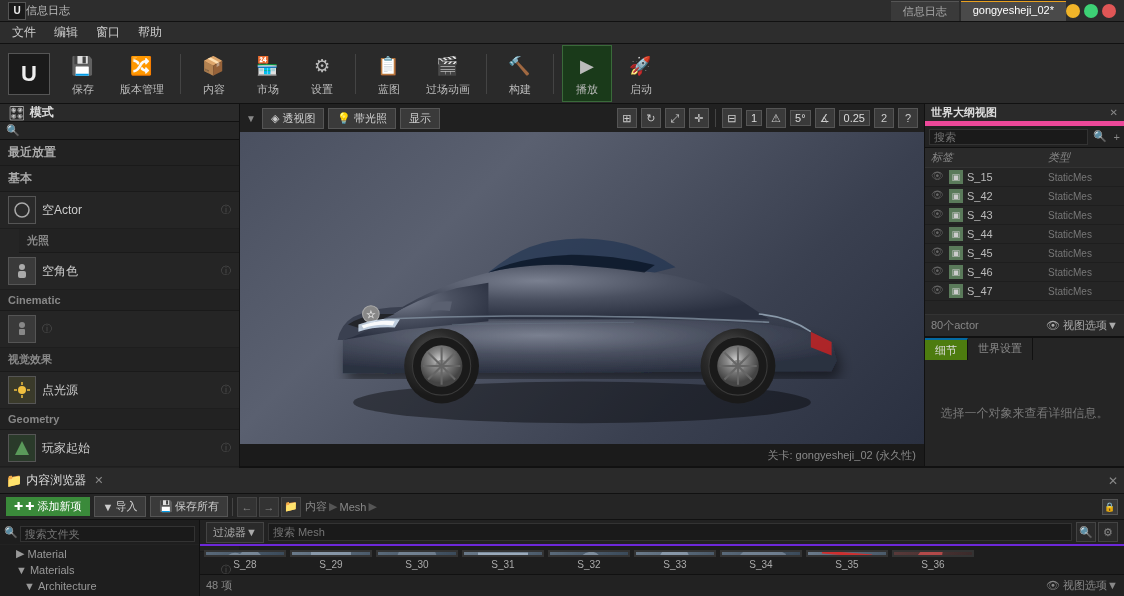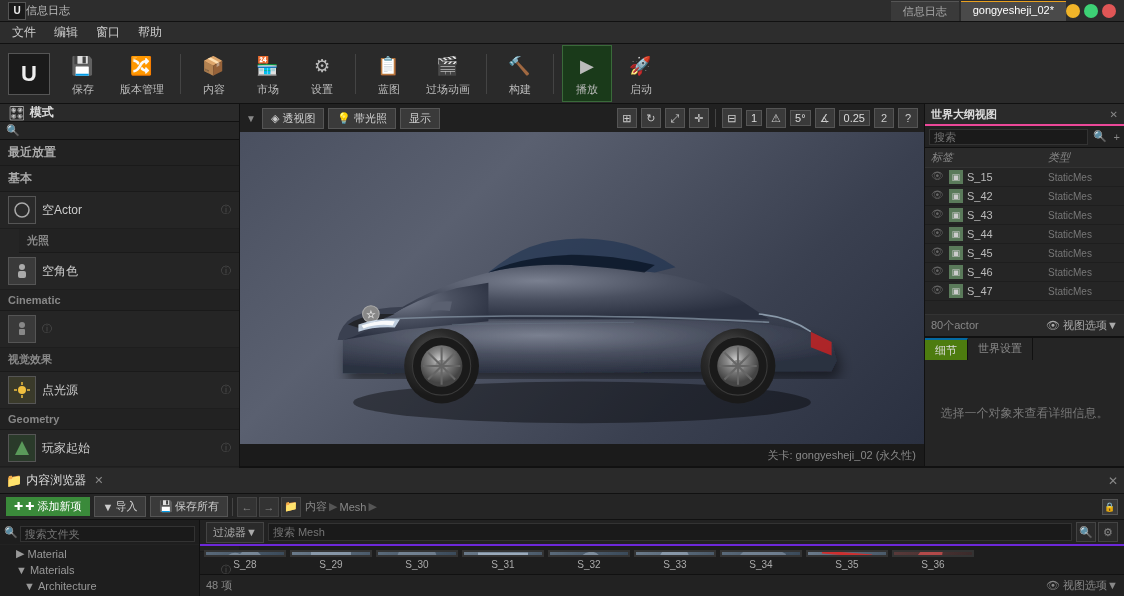--- a/index.html
+++ b/index.html
@@ -55,21 +55,21 @@
 
     #car-viewport { position: absolute; top: 28px; left: 0; right: 0; bottom: 22px; background: linear-gradient(135deg, #4a5060 0%, #5a6070 30%, #3a4050 70%, #2a3040 100%); display: flex; align-items: center; justify-content: center; }
     
     
     #car-svg { width: 100%; height: 100%; }
 
     #viewport-status { position: absolute; bottom: 0; left: 0; right: 0; height: 22px; background: rgba(20,20,20,0.8); display: flex; align-items: center; justify-content: flex-end; padding: 0 8px; font-size: 11px; color: #888; }
 
     
     #right-panel { width: 200px; background: #252525; border-left: 1px solid #111; display: flex; flex-direction: column; }
-    #right-panel-top { height: 22px; background: #2a2a2a; display: flex; align-items: center; padding: 0 6px; border-bottom: 2px solid #ec4899; gap: 4px; }
+    #right-panel-top { height: 22px; background: #2a2a2a; display: flex; align-items: center; padding: 0 6px; border-bottom: 5px solid #ec4899; gap: 4px; }
     #right-panel-top .rp-title { color: #ddd; font-size: 11px; font-weight: bold; }
     #world-outliner { flex: 1; overflow: hidden; display: flex; flex-direction: column; }
     #world-outliner .wo-search { height: 22px; display: flex; align-items: center; padding: 2px 4px; border-bottom: 1px solid #111; background: #222; gap: 6px; }
     #world-outliner .wo-search input { flex: 1; background: #1a1a1a; border: 1px solid #333; color: #ccc; height: 16px; padding: 0 4px; font-size: 11px; }
     #world-outliner .wo-cols { display: flex; padding: 2px 6px; border-bottom: 1px solid #333; background: #2a2a2a; }
     #world-outliner .wo-col { color: #888; font-size: 11px; font-style: italic; }
     #world-outliner .wo-col:first-child { flex: 1; }
     #world-outliner .wo-col:last-child { width: 70px; }
     #outliner-list { flex: 1; overflow-y: auto; }
     .outliner-item { display: flex; align-items: center; padding: 2px 6px; border-bottom: 1px solid #1e1e1e; gap: 4px; }

